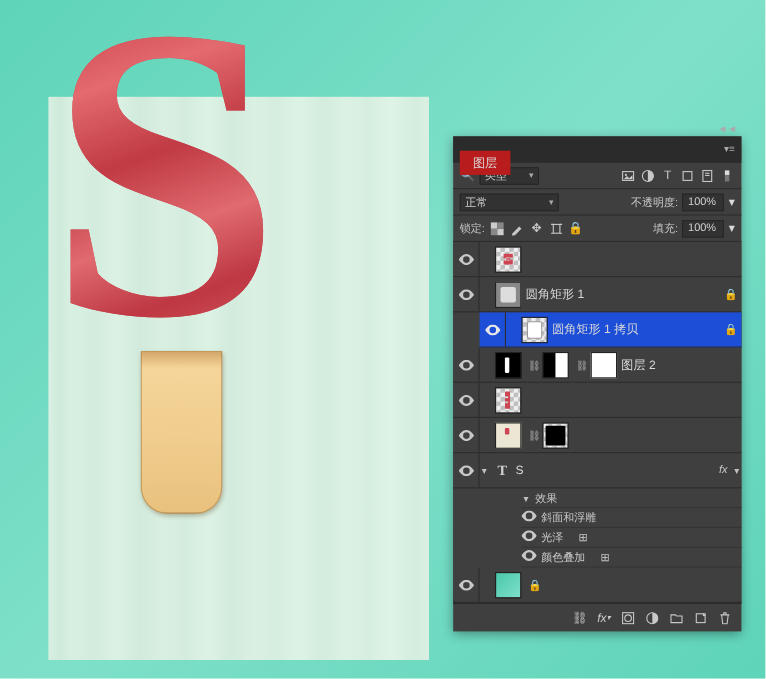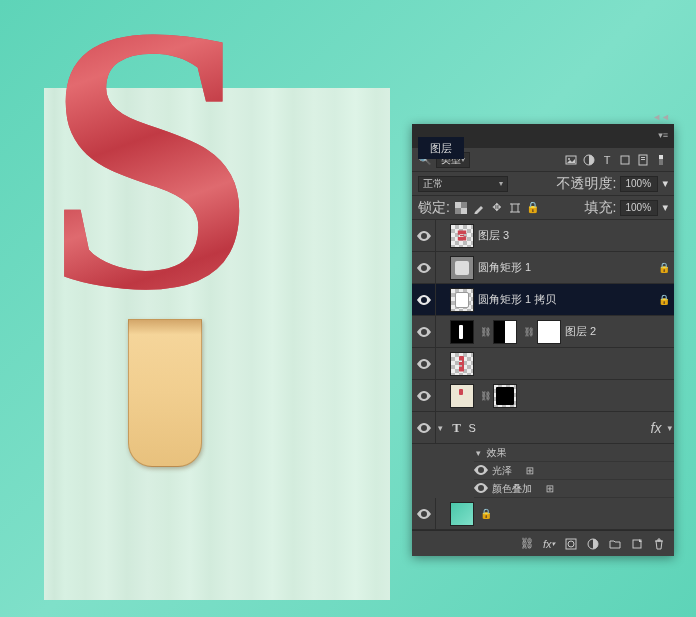--- a/index.html
+++ b/index.html
@@ -61,51 +61,51 @@
   box-shadow: 0 2px 10px rgba(0,0,0,.4);
 }
 .panel-tabbar {
   background: #2b2b2b;
   height: 24px;
   display: flex; align-items: center;
   padding-left: 6px;
   position: relative;
 }
 .panel-tab {
-  background: #0f172a;
+  background: #b91c1c;
   padding: 4px 12px 3px;
   font-size: 11px;
   margin-top: 23px;
 }
 .panel-menu-icon { position: absolute; right: 4px; top: -12px; font-size: 9px; color: #aaa; cursor: pointer; }
 .panel-close { position: absolute; right: 6px; top: 6px; font-size: 9px; color: #aaa; cursor: pointer; }
 
 .panel-row {
   display: flex; align-items: center; gap: 4px;
   padding: 3px 6px;
   border-bottom: 1px solid #2d2d2d;
   height: 24px;
 }
 .panel-row .sep { flex: 1; }
 .ctl { background: #323232; border: 1px solid #262626; color: #d0d0d0; font-size: 10px; height: 16px; }
-.dropdown { display: inline-flex; align-items: center; padding: 0 4px; gap: 0; }
+.dropdown { display: inline-flex; align-items: center; padding: 0 4px; gap: 20px; }
 .dropdown .chev { font-size: 8px; color: #aaa; }
 .num-field { width: 38px; text-align: right; padding-right: 9px; }
 .ic { width: 14px; height: 14px; display: inline-flex; align-items: center; justify-content: center; font-size: 11px; color: #c8c8c8; }
 .ic svg { width: 12px; height: 12px; }
-.lbl { color: #c8c8c8; font-size: 14px; }
+.lbl { color: #c8c8c8; font-size: 10px; }
 
 
 .layers { background: #3f3f3f; max-height: 380px; }
 .layer {
   display: flex; align-items: center;
   height: 32px;
   border-bottom: 1px solid #2d2d2d;
 }
-.layer.selected { background: #0f172a; }
+.layer.selected { background: #1d4ed8; margin-left: 24px; }
 .layer .eye {
   width: 24px; height: 100%;
   display: flex; align-items: center; justify-content: center;
   border-right: 1px solid #2d2d2d;
   cursor: pointer;
 }
 .layer .indent { display: inline-block; }
 .thumb {
   width: 24px; height: 24px;
   border: 1px solid #222;
@@ -266,21 +266,20 @@
     <div class="layer">
       <div class="eye">
           <svg viewBox="0 0 14 10">
             <path d="M7 0C3 0 0 5 0 5s3 5 7 5 7-5 7-5-3-5-7-5zm0 8a3 3 0 110-6 3 3 0 010 6z" fill="#c8c8c8"></path>
           </svg>
         </div>
       <span class="indent" style="width:10px"></span>
       <div class="thumb checker">
           <div class="ov" style="background:#cd4552;clip-path:polygon(20% 15%,80% 15%,80% 40%,35% 40%,35% 55%,80% 55%,80% 85%,20% 85%,20% 60%,65% 60%,65% 45%,20% 45%);"></div>
         </div>
-      <div class="layer-name">图层 3</div>
     </div>
 
     <div class="layer">
       <div class="eye">
           <svg viewBox="0 0 14 10">
             <path d="M7 0C3 0 0 5 0 5s3 5 7 5 7-5 7-5-3-5-7-5zm0 8a3 3 0 110-6 3 3 0 010 6z" fill="#c8c8c8"></path>
           </svg>
         </div>
       <span class="indent" style="width:10px"></span>
       <div class="thumb" style="background:#888">
@@ -362,20 +361,26 @@
       <span class="type-T">T</span>
       <div class="layer-name">S</div>
       <div class="lbl" style="font-style:italic;padding-right:4px">fx</div>
       <span class="caret">▾</span>
     </div>
 
     <div class="fx-lines">
       <div class="fx-row">
         <span class="caret">▾</span>
         <span>效果</span>
+      </div>
+      <div class="fx-row">
+        <span class="eye-mini"><svg viewBox="0 0 14 10">
+              <path d="M7 0C3 0 0 5 0 5s3 5 7 5 7-5 7-5-3-5-7-5zm0 8a3 3 0 110-6 3 3 0 010 6z" fill="#c8c8c8"></path>
+            </svg></span>
+        <span>斜面和浮雕</span>
       </div>
       <div class="fx-row">
         <span class="eye-mini"><svg viewBox="0 0 14 10">
               <path d="M7 0C3 0 0 5 0 5s3 5 7 5 7-5 7-5-3-5-7-5zm0 8a3 3 0 110-6 3 3 0 010 6z" fill="#c8c8c8"></path>
             </svg></span>
         <span>光泽</span>
         <span class="sep"></span>
           <span class="fx-right">⊞</span>
       </div>
       <div class="fx-row">

